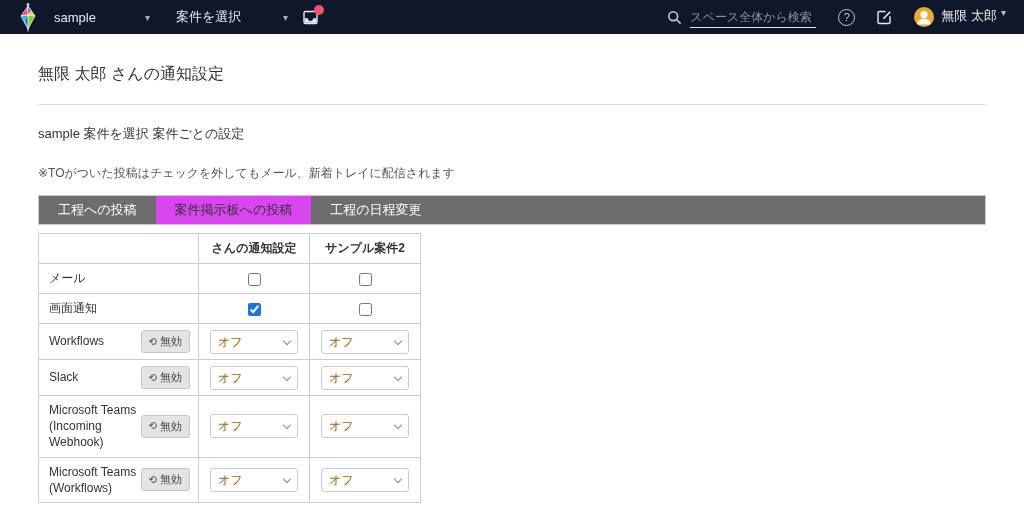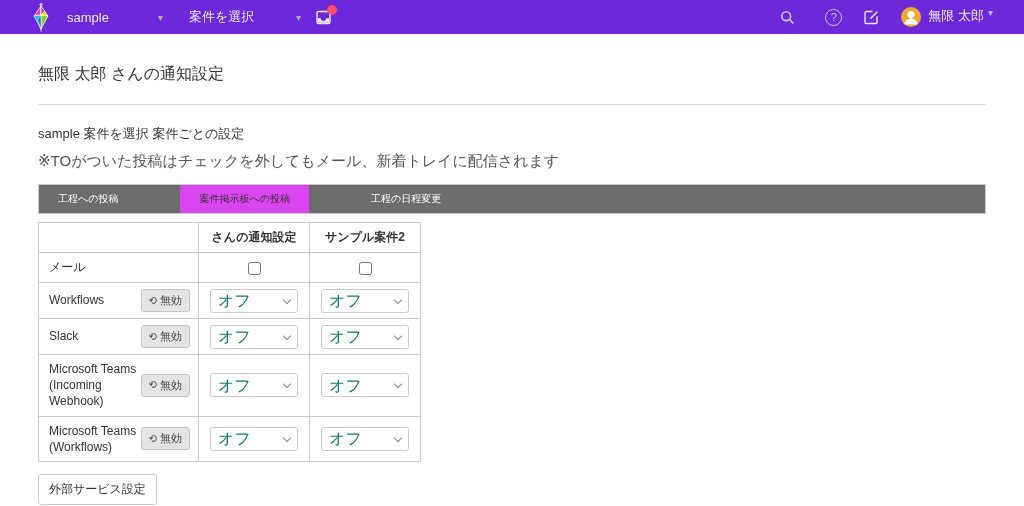--- a/index.html
+++ b/index.html
@@ -6,24 +6,24 @@
   html, body { width: 1024px; height: 506px; overflow: hidden; }
   body {
     font-family: "Liberation Sans", "DejaVu Sans", sans-serif;
     background: #ffffff;
     color: #333;
   }
 
   
   .navbar {
     height: 34px;
-    background: #6d28d9;
+    background: #0f172a;
     display: flex;
     align-items: center;
-    padding: 0 31px;
+    padding: 0 18px;
     color: #e9ebee;
     font-size: 13px;
   }
   .logo { margin-right: 16px; display: flex; align-items: center; }
   .nav-select {
     display: flex; align-items: center; justify-content: space-between;
     cursor: pointer; color: #e9ebee;
   }
   .nav-select .caret { color: #aab0b9; font-size: 10px; }
   .space-select { width: 96px; margin-right: 26px; }
@@ -58,29 +58,28 @@
     display: flex; align-items: center; justify-content: center;
     overflow: hidden;
   }
   .user-name { margin-right: 4px; }
 
   
   .content { padding: 0 38px; }
   .page-title { margin-top: 30px; font-size: 16px; font-weight: 400; color: #333; }
   .divider { border: none; border-top: 1px solid #ddd; margin-top: 19px; }
   .section-title { margin-top: 20px; font-size: 13px; color: #333; }
-  .note { margin-top: 9px; font-size: 15px; color: #555; }
+  .note { margin-top: 22px; font-size: 12px; color: #555; }
 
   
   .tabbar {
     margin-top: 13px; height: 30px;
     background: #6d6d6d; border: 1px solid #c9c9c9;
     display: flex; align-items: stretch;
-    font-size: 10px;
-    gap: 43px;
+    font-size: 13px;
   }
   .tab {
     display: flex; align-items: center;
     padding: 0 19px; color: #fff; cursor: pointer; white-space: nowrap;
   }
   .tab.active { background: #d946ef; color: #333; }
 
   
   table.settings {
     margin-top: 8px;
@@ -113,21 +112,21 @@
     padding: 3px 7px; font-size: 11px; color: #444; cursor: pointer;
     white-space: nowrap; flex: none;
     font-family: "Liberation Sans", "DejaVu Sans", sans-serif;
   }
   .disable-btn .sync-glyph { font-size: 10px; line-height: 1; }
   .select-wrap { position: relative; display: inline-block; width: 88px; }
   .select-wrap select {
     width: 100%; height: 24px;
     appearance: none; -webkit-appearance: none;
     border: 1px solid #ccc; border-radius: 3px; background: #fff;
-    color: #0f766e; font-size: 16px; padding: 2px 20px 2px 7px;
+    color: #a16207; font-size: 12px; padding: 2px 20px 2px 7px;
     cursor: pointer;
     font-family: "Liberation Sans", "DejaVu Sans", sans-serif;
   }
   .sel-caret {
     position: absolute; right: 8px; top: 8px;
     width: 6px; height: 6px;
     border-right: 1.5px solid #888; border-bottom: 1.5px solid #888;
     transform: rotate(45deg); pointer-events: none;
   }
 
@@ -174,20 +173,21 @@
     <span class="badge-dot"></span>
   </div>
 
   <div class="nav-spacer"></div>
 
   <div class="search-group">
     <svg width="15" height="15" viewBox="0 0 15 15">
       <circle cx="6.2" cy="6.2" r="4.4" fill="none" stroke="#c3c9d1" stroke-width="1.6"></circle>
       <line x1="9.6" y1="9.6" x2="13.6" y2="13.6" stroke="#c3c9d1" stroke-width="1.6"></line>
     </svg>
+    <input class="search-input" type="text" placeholder="スペース全体から検索" style="">
   </div>
 
   <span class="help-circle">?</span>
 
   <span class="compose-wrap">
     <svg width="15" height="15" viewBox="0 0 15 15">
       <path d="M13 6.2 v6 a1.3 1.3 0 0 1 -1.3 1.3 h-9.4 a1.3 1.3 0 0 1 -1.3 -1.3 v-9.4 a1.3 1.3 0 0 1 1.3 -1.3 h6.2" fill="none" stroke="#e8eaed" stroke-width="1.4"></path>
       <path d="M6.4 8.8 L13.2 1.8" stroke="#e8eaed" stroke-width="1.6"></path>
     </svg>
   </span>
@@ -234,20 +234,29 @@
     <tr class="row-h30">
       <td class="label-cell">
             <div class="label-inner">
         <span class="label-text">メール</span>
       </div>
           </td>
       <td class="center"><input type="checkbox" style=""></td>
       <td class="center"><input type="checkbox" style=""></td>
     </tr>
 
+    <tr class="row-h30">
+      <td class="label-cell">
+            <div class="label-inner">
+        <span class="label-text">画面通知</span>
+      </div>
+          </td>
+      <td class="center"><input type="checkbox" checked="" style=""></td>
+      <td class="center"><input type="checkbox" style=""></td>
+    </tr>
 
     <tr class="row-h34">
       <td class="label-cell">
             <div class="label-inner">
         <span class="label-text">Workflows</span>
         <button class="disable-btn">
           <span class="sync-glyph">⟲</span>
                 <span>無効</span>
         </button>
       </div>

